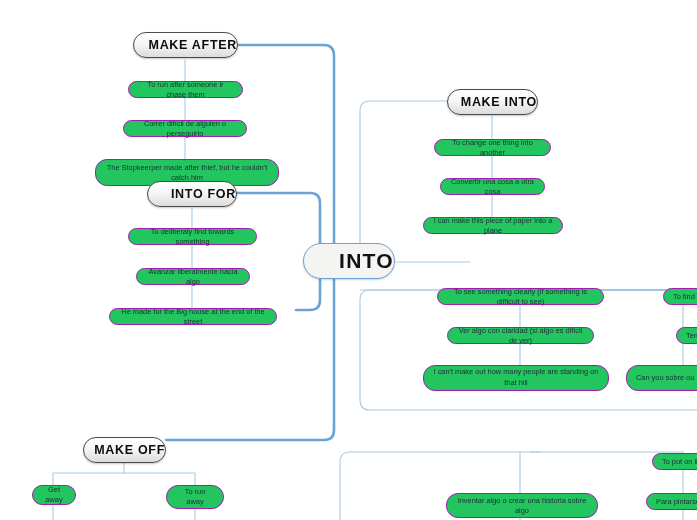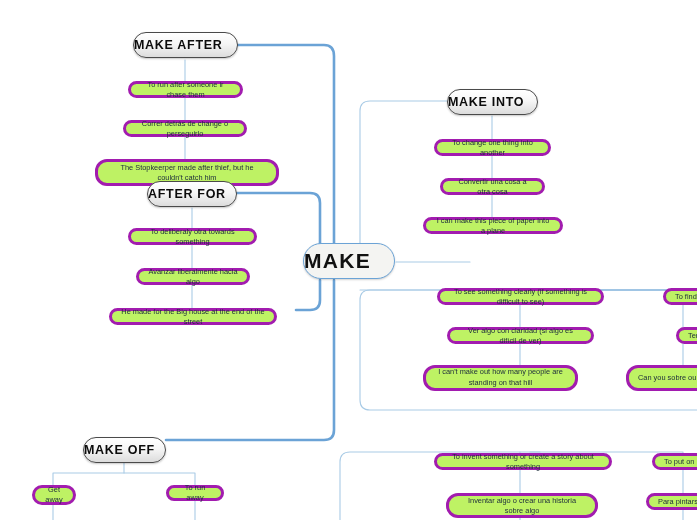--- a/index.html
+++ b/index.html
@@ -44,21 +44,21 @@
     stroke: #8fbbdf;
     stroke-width: 1.3;
     stroke-linecap: round;
   }
 
   
   .node {
     position: absolute;
     display: flex;
     align-items: center;
-    justify-content: flex-start;
+    justify-content: flex-end;
     text-align: center;
   }
 
   
   .root {
     border-radius: 24px;
     border: 1.6px solid #6ba3d6;
     background: #f4f4f2;
     font-size: 21px;
     font-weight: bold;
@@ -77,22 +77,22 @@
     font-weight: bold;
     letter-spacing: 0.7px;
     color: #0c0c0c;
     box-shadow: 0 1px 2px rgba(0,0,0,0.22);
     z-index: 5;
   }
 
   
   .leaf {
     border-radius: 12px;
-    border: 3px solid #a21caf;
-    background: #bef264;
+    border: 1px solid #a21caf;
+    background: #22c55e;
     font-size: 7.4px;
     color: #20303c;
     line-height: 1.32;
     padding: 3px 9px;
     z-index: 4;
   }
   .leaf.two-line { line-height: 1.45; }
 </style>
 </head>
 <body>
@@ -128,41 +128,41 @@
     <path class="wire-thin" d="M 396 262 H 470"></path>
 
     <path class="wire-thin" d="M 124 463 V 473"></path>
     <path class="wire-thin" d="M 53 473 H 195 M 53 473 V 486 M 195 473 V 486"></path>
     <path class="wire-thin" d="M 53 500 V 520"></path>
     <path class="wire-thin" d="M 195 500 V 520"></path>
 
   </svg>
 
   <div class="node root" style="left:303px; top:243px; width:92px; height:36px;">
-    <span>MAKE</span>
+    <span>INTO</span>
   </div>
 
   <div class="node cat" style="left:133px; top:32px; width:105px; height:26px;">
     <span>MAKE AFTER</span>
   </div>
   <div class="node leaf" style="left:128px; top:81px; width:115px; height:17px;">
     <span>To run after someone ir chase them</span>
   </div>
   <div class="node leaf" style="left:123px; top:120px; width:124px; height:17px;">
-    <span>Correr detrás de change o perseguirlo</span>
+    <span>Correr difícil de alguien o perseguirlo</span>
   </div>
   <div class="node leaf" style="left:95px; top:159px; width:184px; height:27px;">
     <span>The Stopkeerper made after thief, but he couldn't catch him</span>
   </div>
 
   <div class="node cat" style="left:147px; top:181px; width:90px; height:26px;">
-    <span>AFTER FOR</span>
+    <span>INTO FOR</span>
   </div>
   <div class="node leaf" style="left:128px; top:228px; width:129px; height:17px;">
-    <span>To deliberaly otra towards something</span>
+    <span>To deliberaly find towards something</span>
   </div>
   <div class="node leaf" style="left:136px; top:268px; width:114px; height:17px;">
     <span>Avanzar liberalmente hacia algo</span>
   </div>
   <div class="node cat" style="left:447px; top:89px; width:91px; height:26px;">
     <span>MAKE INTO</span>
   </div>
 
   <div class="node leaf" style="left:109px; top:308px; width:168px; height:17px;">
     <span>He made for the Big house at the end of the street</span>
@@ -176,51 +176,48 @@
   <div class="node leaf" style="left:423px; top:217px; width:140px; height:17px;">
     <span>I can make this piece of paper into a plane</span>
   </div>
 
   <div class="node leaf" style="left:437px; top:288px; width:167px; height:17px;">
     <span>To see something clearly (if something is difficult to see)</span>
   </div>
   <div class="node leaf" style="left:447px; top:327px; width:147px; height:17px;">
     <span>Ver algo con claridad (si algo es difícil de ver)</span>
   </div>
-  <div class="node leaf two-line" style="left:423px; top:365px; width:155px; height:26px;">
+  <div class="node leaf two-line" style="left:423px; top:365px; width:186px; height:26px;">
     <span>I can't make out how many people are standing on that hill</span>
   </div>
 
   <div class="node leaf" style="left:663px; top:288px; width:60px; height:17px; justify-content:flex-start;">
     <span>To find i</span>
   </div>
   <div class="node leaf" style="left:676px; top:327px; width:55px; height:17px; justify-content:flex-start;">
     <span>Tene</span>
   </div>
   <div class="node leaf two-line" style="left:626px; top:365px; width:110px; height:26px; justify-content:flex-start;">
     <span>Can you sobre ou</span>
   </div>
 
-  <div class="node leaf" style="left:434px; top:453px; width:178px; height:17px;">
-    <span>To invent something or create a story about something</span>
-  </div>
   <div class="node leaf" style="left:446px; top:493px; width:152px; height:25px;">
     <span>Inventar algo o crear una historia sobre algo</span>
   </div>
 
   <div class="node leaf" style="left:652px; top:453px; width:70px; height:17px; justify-content:flex-start;">
     <span>To put on lip</span>
   </div>
   <div class="node leaf" style="left:646px; top:493px; width:76px; height:17px; justify-content:flex-start;">
     <span>Para pintarse l</span>
   </div>
 
   <div class="node cat" style="left:83px; top:437px; width:83px; height:26px;">
     <span>MAKE OFF</span>
   </div>
   <div class="node leaf" style="left:32px; top:485px; width:44px; height:20px;">
     <span>Get away</span>
   </div>
-  <div class="node leaf" style="left:166px; top:485px; width:58px; height:16px;">
+  <div class="node leaf" style="left:166px; top:485px; width:58px; height:24px;">
     <span>To run away</span>
   </div>
 
 </div>
 
 </body></html>

